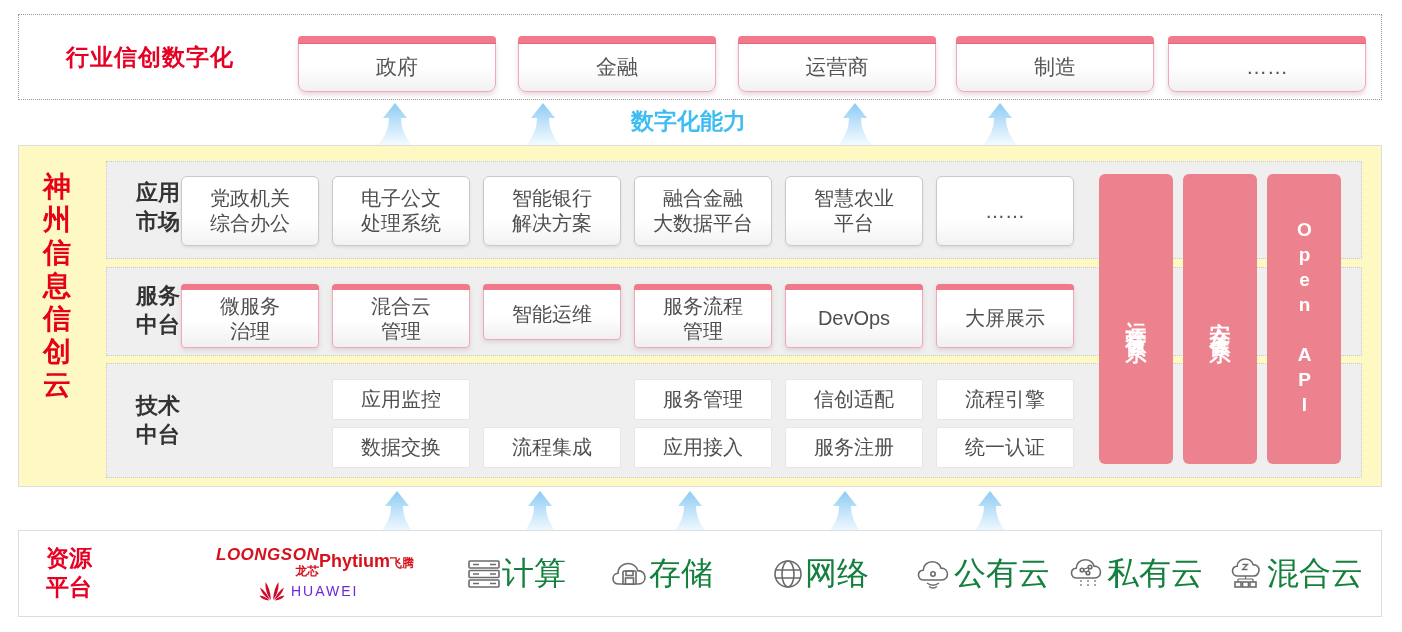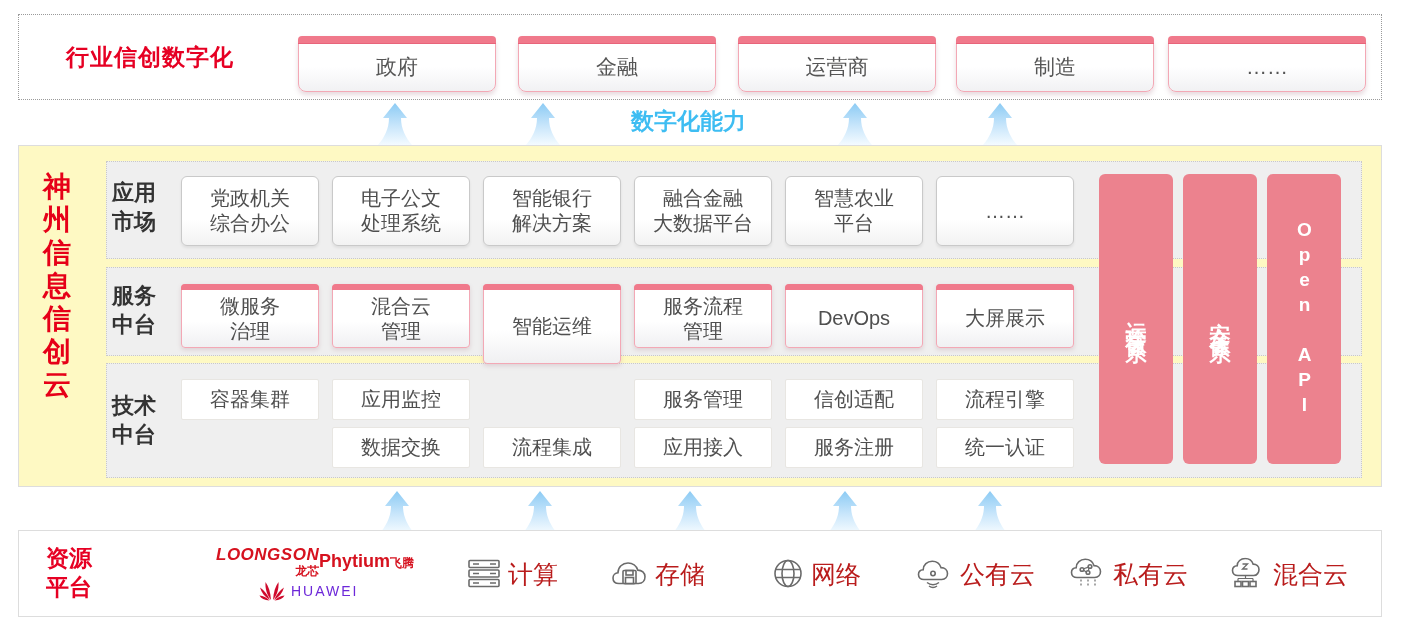--- a/index.html
+++ b/index.html
@@ -25,21 +25,21 @@
   .arrow { position:absolute; width:36px; height:42px; }
 
   
   .main-box { position:absolute; left:18px; top:145px; width:1364px; height:342px;
     border:1px solid #ddd; background:#fef9c3; }
   .main-title { position:absolute; left:21px; top:24px; width:34px;
     color:#e60018; font-size:28px; font-weight:bold; line-height:33px;
     word-break:break-all; text-align:center; }
   .row-panel { position:absolute; left:87px; width:1256px;
     background:#efefef; border:1px dotted #c9c9c9; }
-  .row-label { position:absolute; left:93px; width:68px; text-align:left;
+  .row-label { position:absolute; left:93px; width:68px; text-align:right;
     color:#333; font-size:22px; font-weight:bold; line-height:1.3; white-space:pre-line; }
   .cell { position:absolute; width:138px; display:flex; align-items:center; justify-content:center;
     text-align:center; color:#4f4f4f; white-space:pre-line; line-height:1.25; }
   .app-box { background:linear-gradient(#ffffff 62%, #f2f2f2); border:1px solid #c9c9c9;
     border-radius:6px; font-size:20px; box-shadow:0 2px 3px rgba(0,0,0,.07); }
   .svc-box { background:linear-gradient(#ffffff 58%, #f0f0f2); border:1px solid #f3a8b5;
     border-radius:4px; font-size:20px; box-shadow:0 2px 4px rgba(170,120,135,.25); padding-top:5px; }
   .svc-box::before { content:""; position:absolute; left:-1px; right:-1px; top:-1px; height:6px;
     background:#f0798b; border-radius:4px 4px 0 0; }
   .tech-box { background:#fff; border:1px solid #e8e6e2; border-radius:2px; font-size:20px; }
@@ -55,21 +55,21 @@
     color:#e60023; font-size:23px; font-weight:bold; line-height:1.3; white-space:pre-line; }
   .logo-loongson { position:absolute; left:197px; top:14px; color:#d6121f; text-align:right; }
   .logo-loongson .en { font-size:17px; font-weight:bold; font-style:italic; letter-spacing:.5px; }
   .logo-loongson .cn { font-size:12px; font-weight:bold; margin-top:-2px; }
   .logo-phytium { position:absolute; left:300px; top:20px; color:#d6121f;
     font-size:18px; font-weight:bold; }
   .logo-phytium .cn { font-size:12px; }
   .logo-huawei { position:absolute; left:240px; top:50px; display:flex; align-items:center; gap:6px; }
   .logo-huawei .txt { color:#6d28d9; font-size:14px; font-weight:normal; letter-spacing:2px; }
   .res-item { position:absolute; top:50%; transform:translateY(-50%);
-    display:flex; align-items:center; gap:6px; color:#b91c1c; font-size:25px; }
+    display:flex; align-items:center; color:#15803d; font-size:32px; }
   .res-item svg { display:block; }
 </style>
 </head>
 <body>
 
 <svg width="0" height="0" style="position:absolute">
   <defs>
     <linearGradient id="arrowGrad" x1="0" y1="0" x2="0" y2="1">
       <stop offset="0" stop-color="#8ccbf4"></stop>
       <stop offset="0.55" stop-color="#c9e6fb"></stop>
@@ -127,27 +127,26 @@
     <div class="cell app-box" style="left:615px; top:30px; height:70px">融合金融
 大数据平台</div>
     <div class="cell app-box" style="left:766px; top:30px; height:70px">智慧农业
 平台</div>
     <div class="cell app-box" style="left:917px; top:30px; height:70px">……</div>
 
     <div class="cell svc-box" style="left:162px; top:138px; height:64px">微服务
 治理</div>
     <div class="cell svc-box" style="left:313px; top:138px; height:64px">混合云
 管理</div>
-    <div class="cell svc-box" style="left:464px; top:138px; height:80px">智能运维</div>
+    <div class="cell svc-box" style="left:464px; top:138px; height:56px">智能运维</div>
     <div class="cell svc-box" style="left:615px; top:138px; height:64px">服务流程
 管理</div>
     <div class="cell svc-box" style="left:766px; top:138px; height:64px">DevOps</div>
     <div class="cell svc-box" style="left:917px; top:138px; height:64px">大屏展示</div>
 
-    <div class="cell tech-box" style="left:162px; top:233px; height:41px">容器集群</div>
     <div class="cell tech-box" style="left:313px; top:233px; height:41px">应用监控</div>
     <div class="cell tech-box" style="left:615px; top:233px; height:41px">服务管理</div>
     <div class="cell tech-box" style="left:766px; top:233px; height:41px">信创适配</div>
     <div class="cell tech-box" style="left:917px; top:233px; height:41px">流程引擎</div>
 
     <div class="cell tech-box" style="left:313px; top:281px; height:41px">数据交换</div>
     <div class="cell tech-box" style="left:464px; top:281px; height:41px">流程集成</div>
     <div class="cell tech-box" style="left:615px; top:281px; height:41px">应用接入</div>
     <div class="cell tech-box" style="left:766px; top:281px; height:41px">服务注册</div>
     <div class="cell tech-box" style="left:917px; top:281px; height:41px">统一认证</div>

